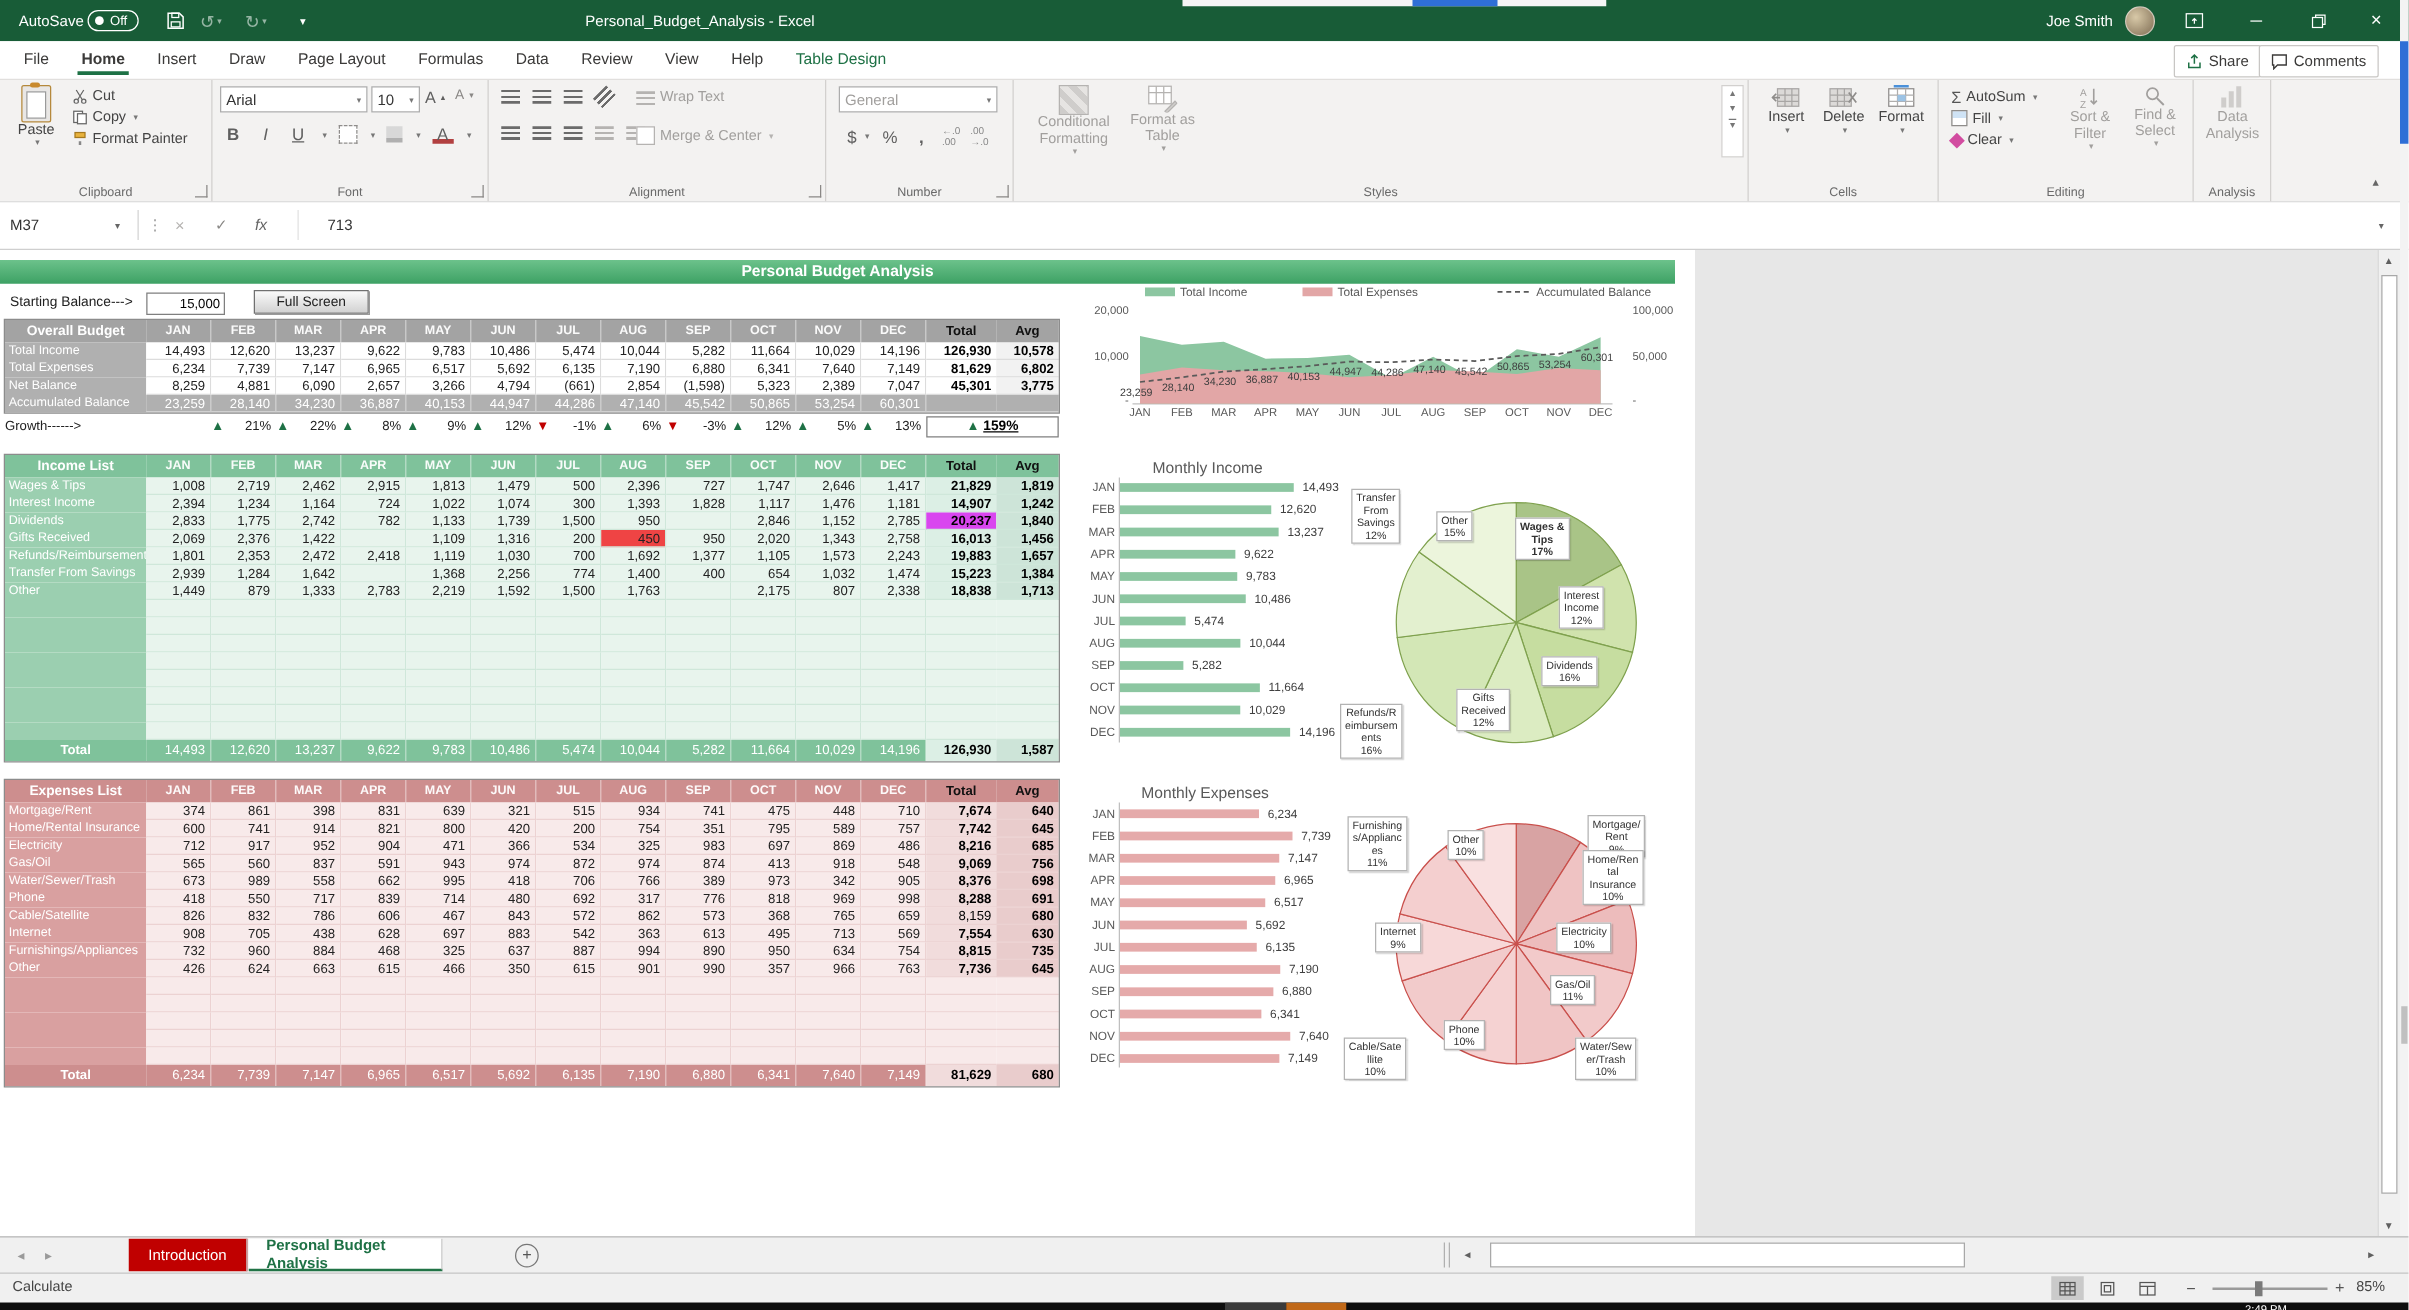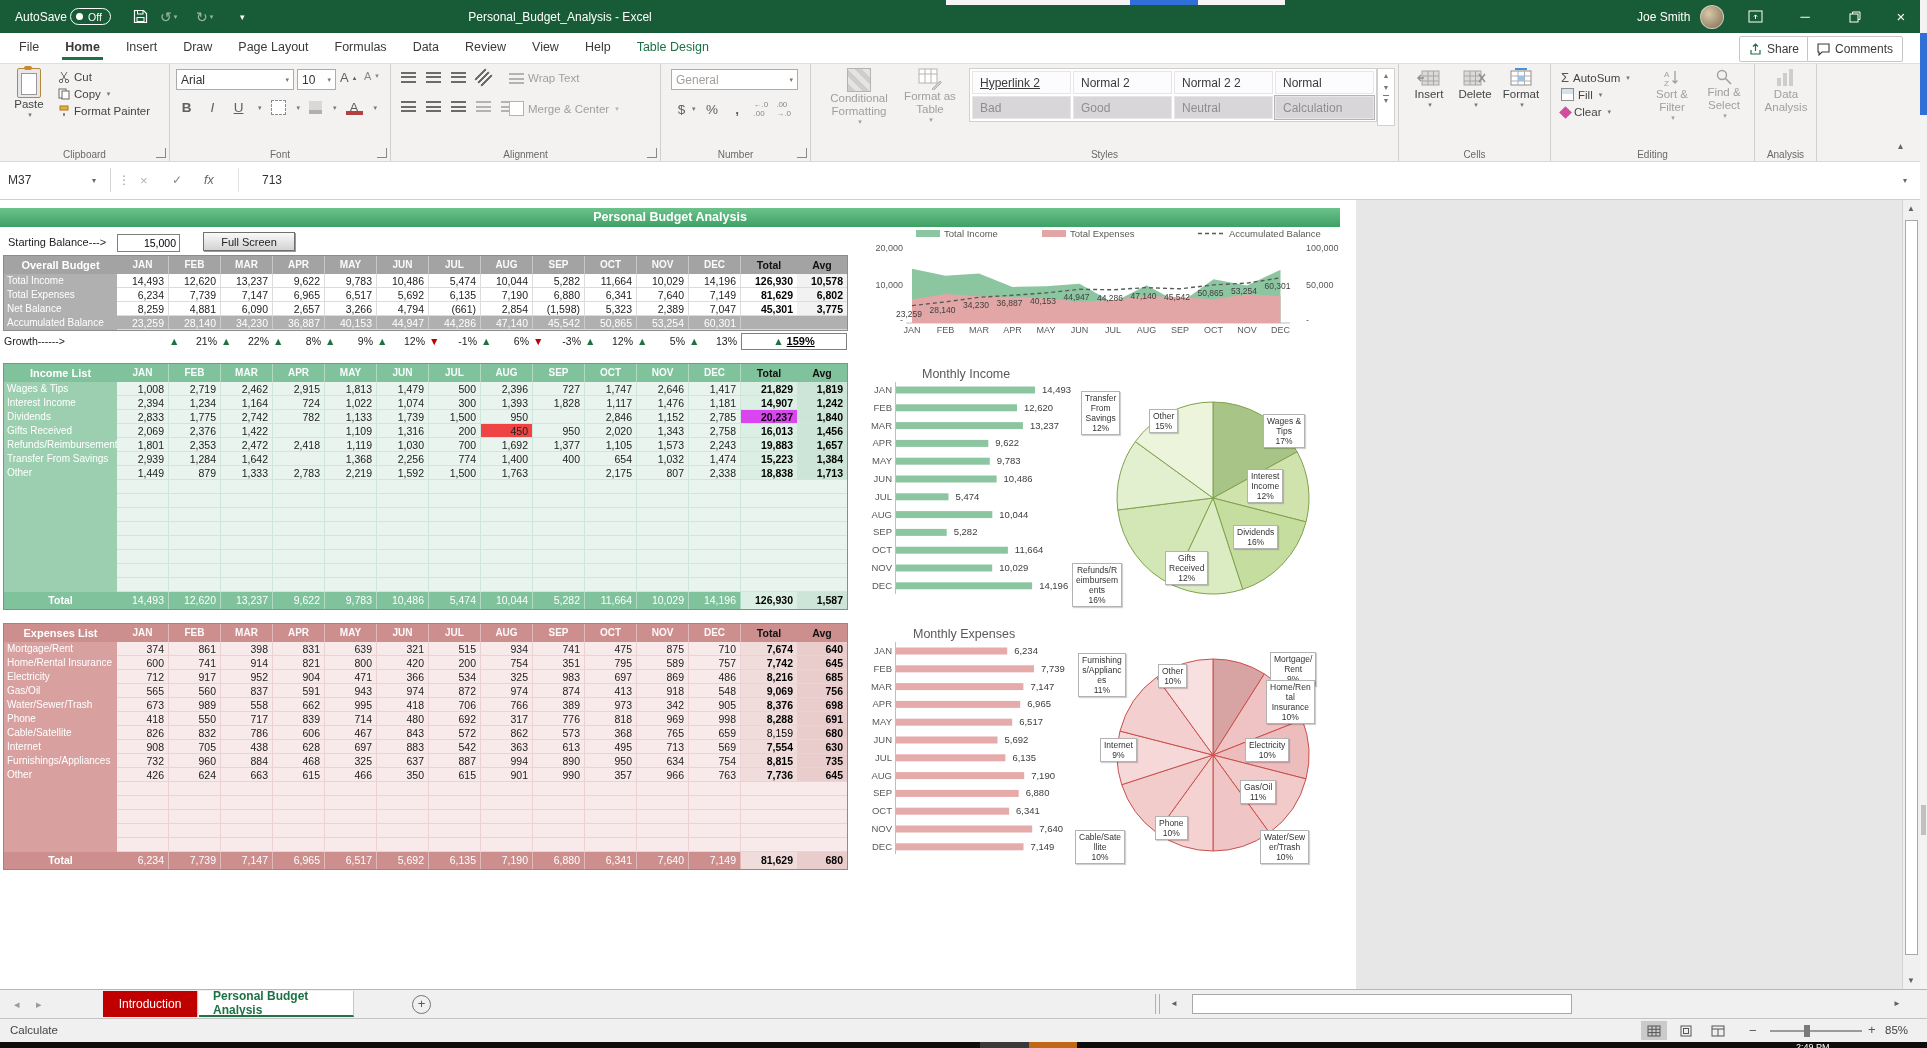--- a/index.html
+++ b/index.html
@@ -263,30 +263,20 @@
       </div>
       <div class="bigbtn dis" style="left:88px;top:4px;width:62px;">
         <svg width="24" height="22" viewBox="0 0 24 22">
             <rect x="1" y="1" width="18" height="14" fill="#fff" stroke="#b5b3b1"></rect>
             <path d="M1 6h18M7 1v14M13 1v14" stroke="#b5b3b1"></path>
             <path d="M14 21l8-8 1.5 1.5-8 8z" fill="#cfcdcb" stroke="#b5b3b1"></path>
           </svg>
         <span>Format as Table</span>
           <span class="caret">▾</span>
       </div>
-      <div class="gallery" style="left:158px;top:4px;" id="style-gallery">
-          <div class="gcell gr1" style="text-decoration: underline;">Hyperlink 2</div>
-          <div class="gcell gr1">Normal 2</div>
-          <div class="gcell gr1">Normal 2 2</div>
-          <div class="gcell gr1">Normal</div>
-          <div class="gcell gr2">Bad</div>
-          <div class="gcell gr2">Good</div>
-          <div class="gcell gr2">Neutral</div>
-          <div class="gcell gr2" style="outline: rgb(181, 179, 181) solid 1px;">Calculation</div>
-        </div>
       <div class="gscroll" style="left:566px;top:4px;height:52px;">
           <span>▲</span>
           <span>▼</span>
           <span style="border-top:1px solid #777;">▼</span>
         </div>
       <div class="glabel">Styles</div>
     </div>
 
     <div class="rgroup" style="left:1399px;width:152px;">
       <div class="bigbtn" style="left:8px;top:4px;width:44px;">
@@ -761,21 +751,21 @@
       <div class="cell num" style="background: rgb(248, 234, 234); color: rgb(34, 34, 34); line-height: 14px; border-right: 1px solid rgb(236, 210, 210); border-bottom: 1px solid rgb(236, 210, 210);">374</div>
       <div class="cell num" style="background: rgb(248, 234, 234); color: rgb(34, 34, 34); line-height: 14px; border-right: 1px solid rgb(236, 210, 210); border-bottom: 1px solid rgb(236, 210, 210);">861</div>
       <div class="cell num" style="background: rgb(248, 234, 234); color: rgb(34, 34, 34); line-height: 14px; border-right: 1px solid rgb(236, 210, 210); border-bottom: 1px solid rgb(236, 210, 210);">398</div>
       <div class="cell num" style="background: rgb(248, 234, 234); color: rgb(34, 34, 34); line-height: 14px; border-right: 1px solid rgb(236, 210, 210); border-bottom: 1px solid rgb(236, 210, 210);">831</div>
       <div class="cell num" style="background: rgb(248, 234, 234); color: rgb(34, 34, 34); line-height: 14px; border-right: 1px solid rgb(236, 210, 210); border-bottom: 1px solid rgb(236, 210, 210);">639</div>
       <div class="cell num" style="background: rgb(248, 234, 234); color: rgb(34, 34, 34); line-height: 14px; border-right: 1px solid rgb(236, 210, 210); border-bottom: 1px solid rgb(236, 210, 210);">321</div>
       <div class="cell num" style="background: rgb(248, 234, 234); color: rgb(34, 34, 34); line-height: 14px; border-right: 1px solid rgb(236, 210, 210); border-bottom: 1px solid rgb(236, 210, 210);">515</div>
       <div class="cell num" style="background: rgb(248, 234, 234); color: rgb(34, 34, 34); line-height: 14px; border-right: 1px solid rgb(236, 210, 210); border-bottom: 1px solid rgb(236, 210, 210);">934</div>
       <div class="cell num" style="background: rgb(248, 234, 234); color: rgb(34, 34, 34); line-height: 14px; border-right: 1px solid rgb(236, 210, 210); border-bottom: 1px solid rgb(236, 210, 210);">741</div>
       <div class="cell num" style="background: rgb(248, 234, 234); color: rgb(34, 34, 34); line-height: 14px; border-right: 1px solid rgb(236, 210, 210); border-bottom: 1px solid rgb(236, 210, 210);">475</div>
-      <div class="cell num" style="background: rgb(248, 234, 234); color: rgb(34, 34, 34); line-height: 14px; border-right: 1px solid rgb(236, 210, 210); border-bottom: 1px solid rgb(236, 210, 210);">875</div>
+      <div class="cell num" style="background: rgb(248, 234, 234); color: rgb(34, 34, 34); line-height: 14px; border-right: 1px solid rgb(236, 210, 210); border-bottom: 1px solid rgb(236, 210, 210);">448</div>
       <div class="cell num" style="background: rgb(248, 234, 234); color: rgb(34, 34, 34); line-height: 14px; border-right: 1px solid rgb(236, 210, 210); border-bottom: 1px solid rgb(236, 210, 210);">710</div>
       <div class="cell num" style="background: rgb(241, 220, 220); font-weight: bold; line-height: 14px; border-bottom: 1px solid rgb(236, 210, 210);">7,674</div>
       <div class="cell num" style="background: rgb(233, 204, 204); font-weight: bold; line-height: 14px; border-bottom: 1px solid rgb(236, 210, 210);">640</div>
       <div class="cell" style="background: rgb(217, 160, 160); color: rgb(255, 255, 255); padding-left: 3px; line-height: 14px; font-size: 10px;">Home/Rental Insurance</div>
       <div class="cell num" style="background: rgb(248, 234, 234); color: rgb(34, 34, 34); line-height: 14px; border-right: 1px solid rgb(236, 210, 210); border-bottom: 1px solid rgb(236, 210, 210);">600</div>
       <div class="cell num" style="background: rgb(248, 234, 234); color: rgb(34, 34, 34); line-height: 14px; border-right: 1px solid rgb(236, 210, 210); border-bottom: 1px solid rgb(236, 210, 210);">741</div>
       <div class="cell num" style="background: rgb(248, 234, 234); color: rgb(34, 34, 34); line-height: 14px; border-right: 1px solid rgb(236, 210, 210); border-bottom: 1px solid rgb(236, 210, 210);">914</div>
       <div class="cell num" style="background: rgb(248, 234, 234); color: rgb(34, 34, 34); line-height: 14px; border-right: 1px solid rgb(236, 210, 210); border-bottom: 1px solid rgb(236, 210, 210);">821</div>
       <div class="cell num" style="background: rgb(248, 234, 234); color: rgb(34, 34, 34); line-height: 14px; border-right: 1px solid rgb(236, 210, 210); border-bottom: 1px solid rgb(236, 210, 210);">800</div>
       <div class="cell num" style="background: rgb(248, 234, 234); color: rgb(34, 34, 34); line-height: 14px; border-right: 1px solid rgb(236, 210, 210); border-bottom: 1px solid rgb(236, 210, 210);">420</div>
@@ -1192,21 +1182,21 @@
     <div class="abs" style="left:1804px;top:6px;width:6px;height:12px;background:#7a7a7a;"></div>
     <span class="abs" style="left:1868px;top:3px;font-size:13px;color:#555;">+</span>
     <span class="abs" style="left:1885px;top:5px;">85%</span>
   </div>
 
   <div id="blackstrip" class="abs">
     <div class="abs" style="left:980px;top:0;width:49px;height:6px;background:#3a3a3a;"></div>
     <div class="abs" style="left:1029px;top:0;width:48px;height:6px;background:#c06818;"></div>
     <span class="abs" style="left:1796px;top:0;color:#fff;font-size:9px;">2:49 PM</span>
   </div>
-<div class="pielabel abs" style="left: 1263px; top: 414px;">Wages &amp;
+<div class="pielabel abs" style="left: 1212px; top: 414px; font-weight: bold;">Wages &amp;
 Tips
 17%</div>
     <div class="pielabel abs" style="left: 1247px; top: 469px;">Interest
 Income
 12%</div>
     <div class="pielabel abs" style="left: 1233px; top: 525px;">Dividends
 16%</div>
     <div class="pielabel abs" style="left: 1165px; top: 551px;">Gifts
 Received
 12%</div>

